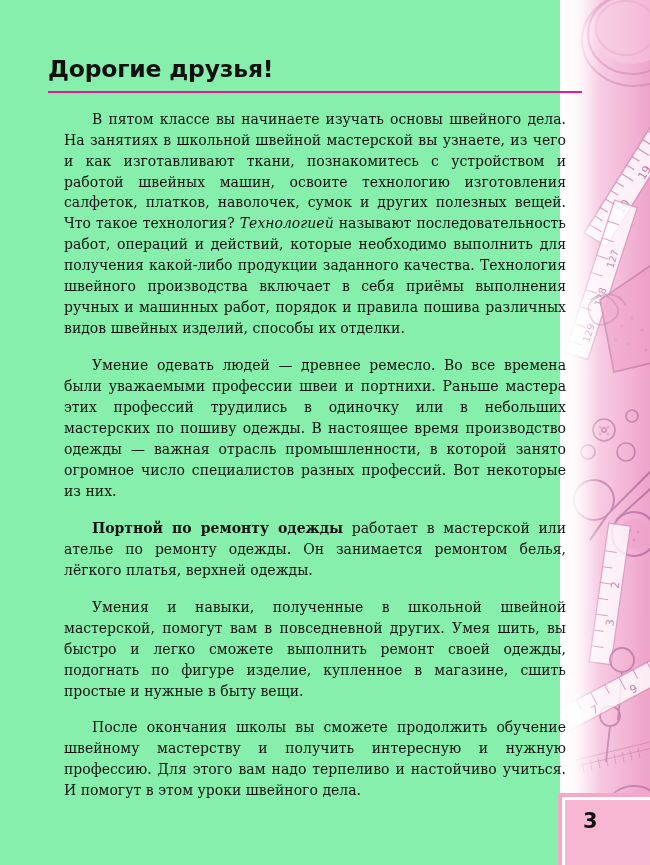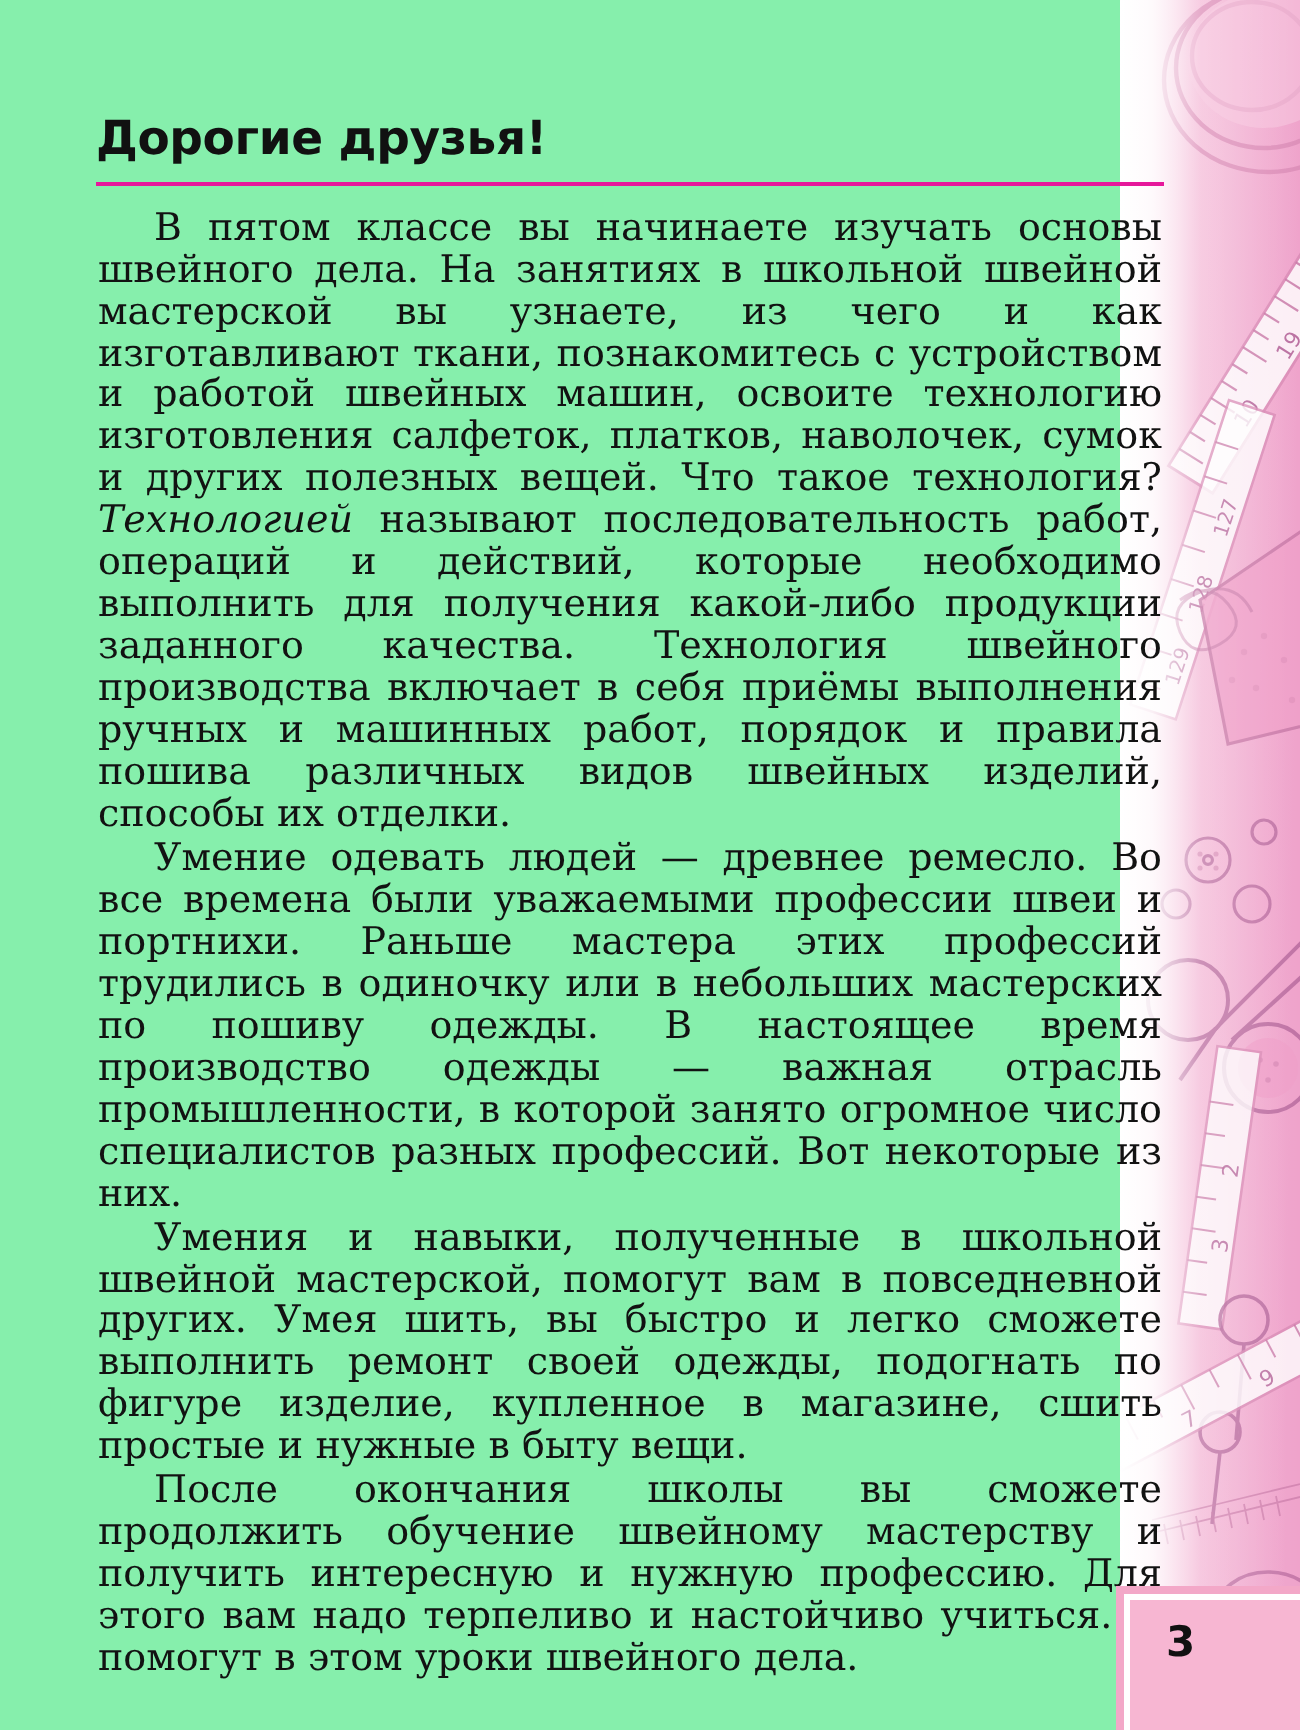--- a/index.html
+++ b/index.html
@@ -51,23 +51,23 @@
     height:2px;
     background:#e6179b;
     margin-top:9px;
     width:534px;
   }
 
   .body-text{
     margin-top:11px;
   }
   p.para{
-    margin:1px;
+    margin:16px;
     font-family:"DejaVu Serif", serif;
-    font-size:19px;
+    font-size:14px;
     line-height:20.95px;
     color:#121212;
     text-align:justify;
     text-indent:28px;
     -webkit-hyphens:none;
     hyphens:none;
     word-spacing:0.1px;
   }
   p.para b{font-weight:bold;}
   p.para i{font-style:italic;}
@@ -277,20 +277,21 @@
   </div>
 
   <div class="content">
 
     <h1 class="page-title">Дорогие друзья!</h1>
     <div class="title-rule"></div>
 
     <div class="body-text">
         <p class="para"><span>В пятом классе вы начинаете изучать основы швейного дела. На занятиях в школьной швейной мастерской вы узнаете, из чего и как изготавливают ткани, познакомитесь с устройством и работой швейных машин, освоите технологию изготовления салфеток, платков, наволочек, сумок и других полезных вещей. Что такое технология? </span><i>Технологией</i><span> называют последовательность работ, операций и действий, которые необходимо выполнить для получения какой-либо продукции заданного качества. Технология швейного производства включает в себя приёмы выполнения ручных и машинных работ, порядок и правила пошива различных видов швейных изделий, способы их отделки.</span></p>
         <p class="para"><span>Умение одевать людей — древнее ремесло. Во все времена были уважаемыми профессии швеи и портнихи. Раньше мастера этих профессий трудились в одиночку или в небольших мастерских по пошиву одежды. В настоящее время производство одежды — важная отрасль промышленности, в которой занято огромное число специалистов разных профессий. Вот некоторые из них.</span></p>
+        <p class="para"><b>Портной по ремонту одежды</b><span> работает в мастерской или ателье по ремонту одежды. Он занимается ремонтом белья, лёгкого платья, верхней одежды.</span></p>
         <p class="para"><span>Умения и навыки, полученные в школьной швейной мастерской, помогут вам в повседневной других. Умея шить, вы быстро и легко сможете выполнить ремонт своей одежды, подогнать по фигуре изделие, купленное в магазине, сшить простые и нужные в быту вещи.</span></p>
         <p class="para"><span>После окончания школы вы сможете продолжить обучение швейному мастерству и получить интересную и нужную профессию. Для этого вам надо терпеливо и настойчиво учиться. И помогут в этом уроки швейного дела.</span></p>
       </div>
   </div>
 
   <div class="page-number-box">
     <div class="page-number-inner">
       <span class="page-number">3</span>
     </div>
   </div>

